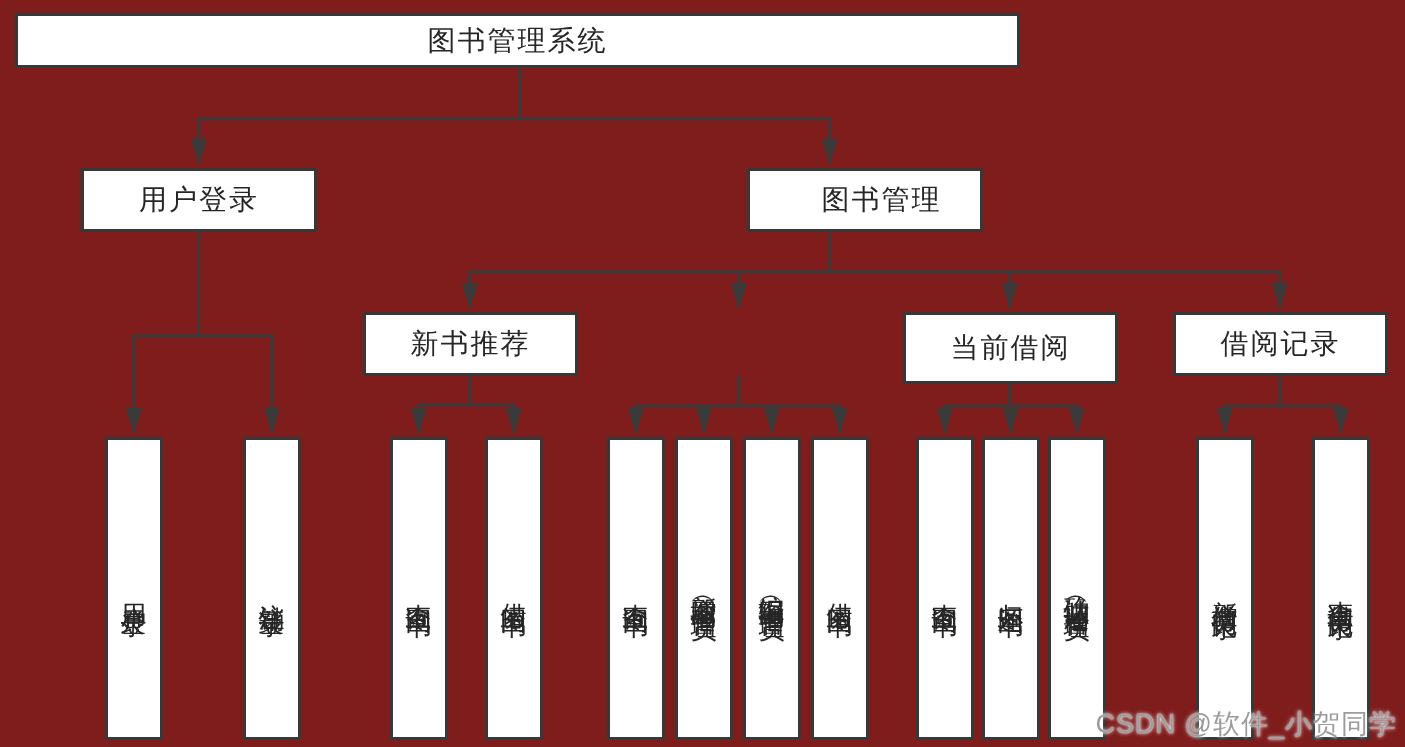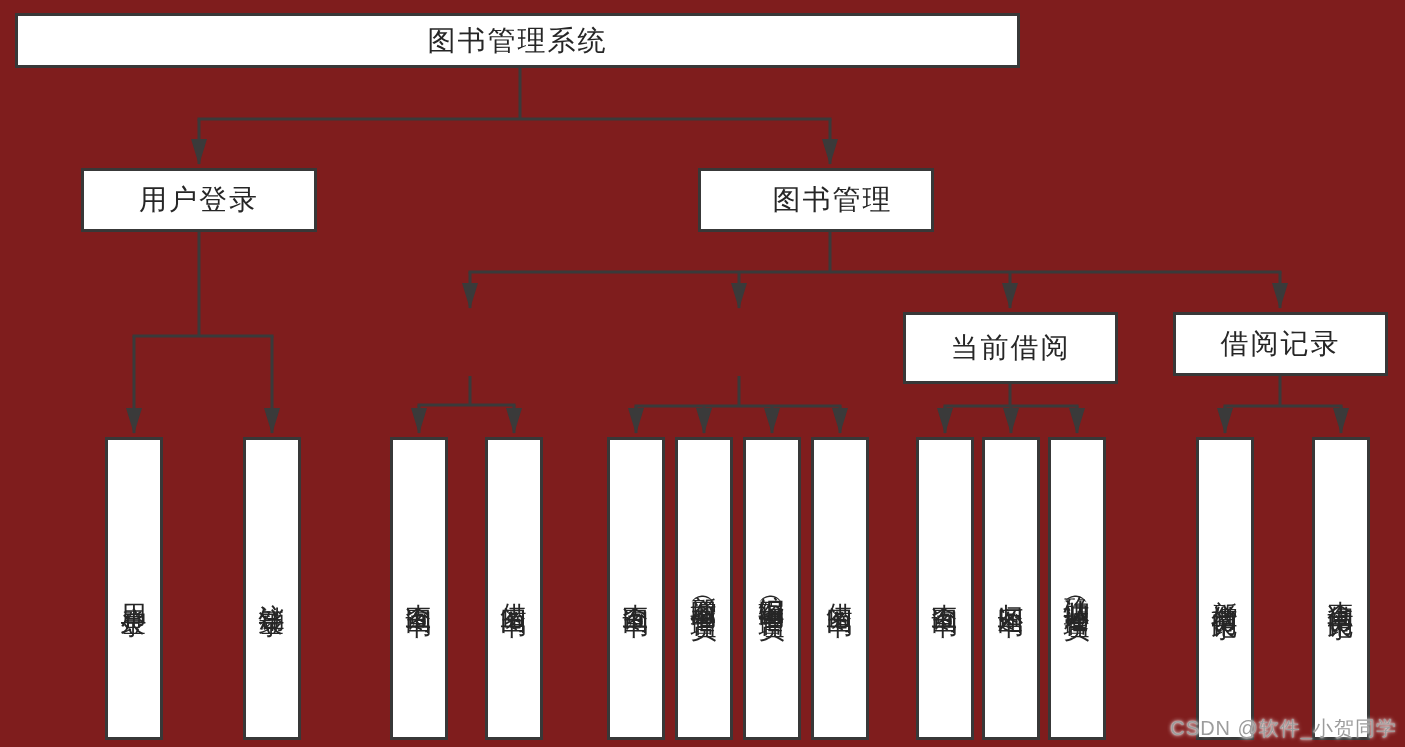--- a/index.html
+++ b/index.html
@@ -29,21 +29,21 @@
     writing-mode:vertical-rl;
     text-orientation:mixed;
     font-size:26px;
     letter-spacing:3px;
     line-height:1;
     white-space:nowrap;
   }
   .watermark{
     position:absolute;z-index:10;
     right:8px;bottom:5px;
-    font-size:20px;
+    font-size:27px;
     color:#9c9c9c;
     letter-spacing:1px;
     text-shadow:0 0 2px #ffffff,0 0 4px #ffffff;
     white-space:nowrap;
   }
 </style>
 </head>
 <body>
 
 <div class="canvas">
@@ -96,24 +96,27 @@
     <path class="ln" d="M1341,406 L1341,433" marker-end="url(#ah)"></path>
   </svg>
 
   <div class="node h-node" style="left:15px;top:13px;width:1005px;height:55px;">
     <span>图书管理系统</span>
   </div>
 
   <div class="node h-node" style="left:81px;top:168px;width:236px;height:64px;">
     <span>用户登录</span>
   </div>
-  <div class="node h-node" style="left:698px;top:168px;width:236px;height:64px;padding-left:33px;">
+  <div class="node h-node" style="left:747px;top:168px;width:236px;height:64px;padding-left:33px;">
     <span>图书管理</span>
   </div>
 
+  <div class="node h-node" style="left:363px;top:312px;width:215px;height:64px;">
+    <span>新书推荐</span>
+  </div>
   <div class="node h-node" style="left:903px;top:312px;width:215px;height:72px;">
     <span>当前借阅</span>
   </div>
   <div class="node h-node" style="left:1173px;top:312px;width:215px;height:64px;">
     <span>借阅记录</span>
   </div>
 
   <div class="node leaf" style="left:105px;top:437px;width:58px;height:303px;">
     <span>用户登录</span>
   </div>

